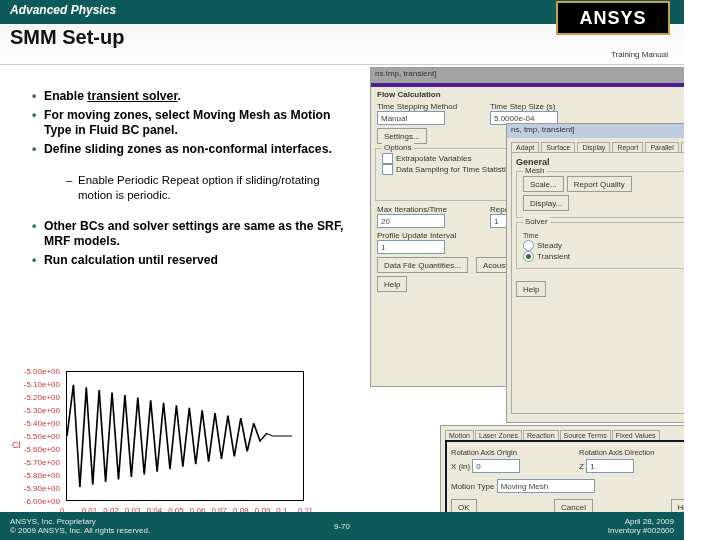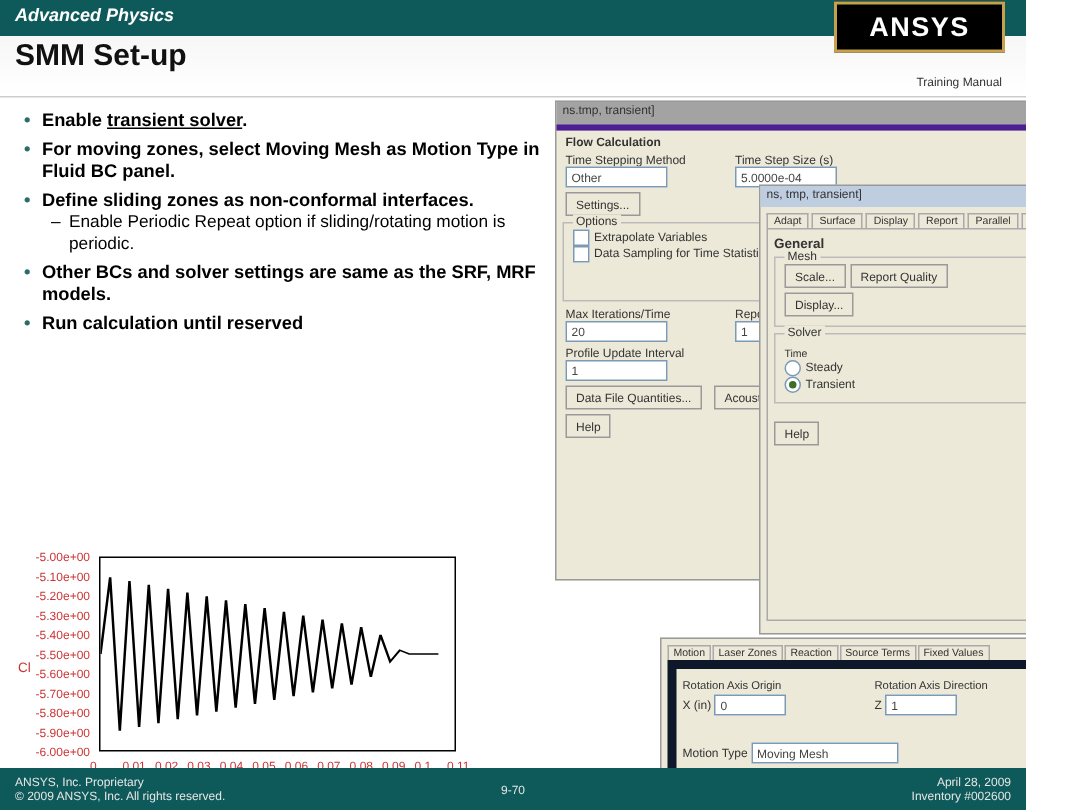--- a/index.html
+++ b/index.html
@@ -4,21 +4,21 @@
 <style>
 html,body{margin:0;padding:0;font-family:Arial,Helvetica,sans-serif;background:#fff}
 .slide{width:684px;height:540px;position:relative;overflow:hidden;box-sizing:border-box}
 .header{height:64px;background:linear-gradient(#f2f2f2,#fff);border-bottom:1px solid #ccc;position:relative}
 .header-top{position:absolute;top:0;left:0;right:0;height:24px;background:#0e5a5a;color:#fff;padding:3px 10px;font-style:italic;font-weight:bold;font-size:12px;box-sizing:border-box}
 .header-title{position:absolute;top:26px;left:10px;font-weight:bold;font-size:20px;color:#111}
 .logo{position:absolute;right:14px;top:1px;width:110px;height:30px;background:#000;border:2px solid #c7a04a;color:#fff;font-weight:bold;font-size:18px;display:flex;align-items:center;justify-content:center;letter-spacing:1px}
 .tm-label{position:absolute;right:16px;top:50px;font-size:8px;color:#333}
 .body{position:relative;height:448px}
 .text-col{position:absolute;left:10px;top:8px;width:352px;font-size:12.2px;line-height:1.28;color:#000}
-.text-col ul{margin:0;padding-left:6px;list-style:none}
+.text-col ul{margin:16px;padding-left:6px;list-style:none}
 .text-col>ul>li{position:relative;padding-left:12px;margin-bottom:3px;font-weight:bold}
 .text-col>ul>li::before{content:"•";position:absolute;left:0;color:#2a6b6b}
 .sub{list-style:none;margin:3px 0 3px 10px;padding:0}
 .sub li{position:relative;padding-left:12px;font-weight:normal;font-size:11.5px}
 .sub li::before{content:"–";position:absolute;left:0}
 .under{text-decoration:underline}
 
 .chart{position:absolute;left:10px;top:300px;width:300px;height:160px;background:#fff;font-family:Arial}
 .chart .plot{position:absolute;left:56px;top:6px;right:6px;bottom:24px;border:1px solid #000;background:#fff}
 .chart .ytick{position:absolute;left:0;width:50px;text-align:right;font-size:8px;color:#c33}
@@ -38,21 +38,21 @@
 .cb{width:9px;height:9px;border:1px solid #7a9ab5;background:#fff;margin-right:3px;display:inline-block;vertical-align:middle}
 .rb{width:9px;height:9px;border:1px solid #7a9ab5;border-radius:50%;background:#fff;margin-right:3px;display:inline-block;vertical-align:middle;position:relative}
 .rb.sel::after{content:"";position:absolute;left:2px;top:2px;width:5px;height:5px;background:#3b6f2a;border-radius:50%}
 .panelB{left:506px;top:58px;width:206px;height:300px}
 .panelB .tabrow{display:flex;gap:2px;margin:4px 4px 0}
 .panelB .tab{background:#ece9d8;border:1px solid #aaa;border-bottom:none;padding:1px 4px;font-size:7px}
 .panelB .content{margin:0 4px 4px;border:1px solid #aaa;padding:4px;background:#ece9d8;height:252px;overflow:hidden}
 .panelC{left:440px;top:360px;width:272px;height:110px}
 .panelC .tabs{display:flex;gap:1px;margin:4px 4px 0}
 .panelC .tab{border:1px solid #aaa;border-bottom:none;padding:1px 3px;font-size:7px;background:#ece9d8}
-.panelC .ct{margin:0 4px 4px;border:6px solid #0f172a;padding:4px;background:#ece9d8}
+.panelC .ct{margin:0 4px 4px;border:2px solid #0f172a;padding:4px;background:#ece9d8}
 .panelC .lbl{font-size:7.5px;margin:2px 0}
 .panelC .btnrow{display:flex;gap:6px;justify-content:space-between;margin-top:6px}
 
 .footer{position:absolute;bottom:0;left:0;right:0;height:28px;background:#0e5a5a;color:#e6e6e6;font-size:8px;display:flex;align-items:center;justify-content:space-between;padding:0 10px;box-sizing:border-box}
 .footer .c{position:absolute;left:50%;transform:translateX(-50%)}
 </style>
 </head>
 <body>
 
 <div class="slide">
@@ -77,21 +77,21 @@
           <li>Run calculation until reserved</li>
         </ul>
     </div>
 
     <div class="panel panelA">
       <div class="titlebar">ns.tmp, transient]</div>
       <div class="row" style="font-weight:bold">Flow Calculation</div>
       <div class="row">
         <div style="width:110px">
           <div>Time Stepping Method</div>
-          <div class="field">Other</div>
+          <div class="field">Manual</div>
         </div>
         <div style="width:100px">
           <div>Time Step Size (s)</div>
           <div class="field">5.0000e-04</div>
         </div>
       </div>
       <div class="row">
           <span class="btn">Settings...</span>
         </div>
       <div class="grp">
@@ -160,21 +160,21 @@
         <div style="display:flex;gap:10px">
           <div style="width:118px">
             <div class="lbl">Rotation Axis Origin</div>
             <span>X (in)</span> <span class="field" style="min-width:40px">0</span>
           </div>
           <div>
             <div class="lbl">Rotation Axis Direction</div>
             <span>Z</span> <span class="field" style="min-width:40px">1</span>
           </div>
         </div>
-        <div style="margin-top:18px"><span>Motion Type</span> <span class="field" style="min-width:90px">Moving Mesh</span></div>
+        <div style="margin-top:6px"><span>Motion Type</span> <span class="field" style="min-width:90px">Moving Mesh</span></div>
         <div class="btnrow">
           <span class="btn">OK</span>
           <span class="btn">Cancel</span>
           <span class="btn">Help</span>
         </div>
       </div>
     </div>
 
     <div class="chart">
       <div class="cllabel">Cl</div>

